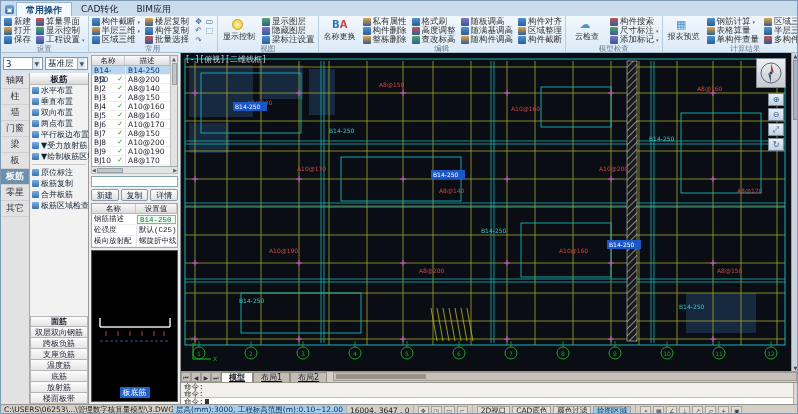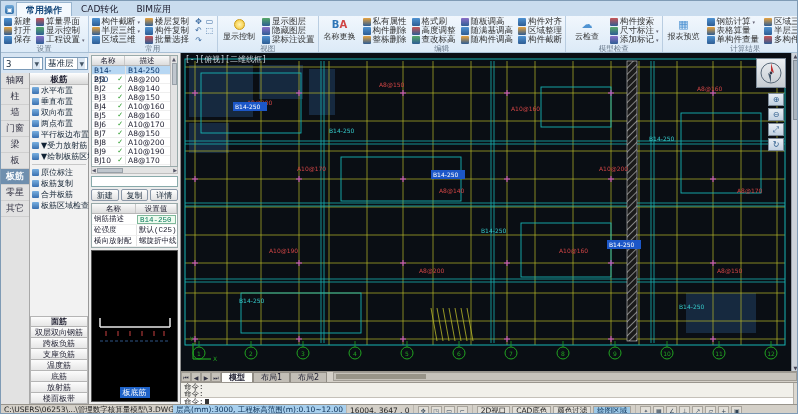--- a/index.html
+++ b/index.html
@@ -18,21 +18,21 @@
     background:linear-gradient(#f1f7fd,#dceaf7);border-bottom:1px solid #a8bfd4;display:flex;}
   .rgroup{display:flex;flex-direction:column;border-right:1px solid #b9cde1;padding:1px 3px 0 3px;}
   .rg-content{flex:1;display:flex;gap:5px;align-items:flex-start;}
   .rg-label{font-size:7.5px;color:#68798a;text-align:center;height:9px;line-height:8px;}
   .rcol{display:flex;flex-direction:column;}
   .ritem{display:flex;align-items:center;gap:2px;font-size:8.5px;height:9.3px;color:#333;white-space:nowrap;cursor:default;}
   .ric{width:8px;height:8px;border-radius:1px;flex:none;}
   .rarrow{font-size:5px;color:#667;}
   .rbig{width:36px;display:flex;flex-direction:column;align-items:center;justify-content:flex-start;cursor:default;}
   .rbig .blabel{font-size:8px;color:#333;white-space:nowrap;}
-  .bigic{width:15px;height:14px;display:flex;align-items:center;justify-content:center;font-size:11px;}
+  .bigic{width:15px;height:14px;display:flex;align-items:center;justify-content:flex-start;font-size:11px;}
   .bulb{width:11px;height:11px;border-radius:50%;background:radial-gradient(#fff3b0,#f4c32a);border:1px solid #c99b1d;}
   .ba b{color:#2e75b6;font-size:10px;} .ba i{color:#d04545;font-size:10px;font-style:normal;font-weight:bold;}
 
   
   .dropdown{position:absolute;top:56px;height:13px;background:#fff;border:1px solid #7a9ab8;
     font-size:8.5px;display:flex;align-items:center;justify-content:space-between;padding:0 2px;color:#123;}
   .dropdown .da{font-size:6px;color:#456;background:#dce8f4;border-left:1px solid #9ab;height:100%;display:flex;align-items:center;padding:0 1px;}
   #nav{position:absolute;left:0;top:72px;width:29px;height:331px;background:#e2e2e2;border-right:1px solid #a8a8a8;display:flex;flex-direction:column;}
   .navitem{height:16px;display:flex;align-items:center;justify-content:center;font-size:9px;color:#334;border-bottom:1px solid #cfcfcf;cursor:default;}
   .navitem.active{background:#6f8fae;color:#fff;font-weight:bold;}
@@ -775,21 +775,21 @@
       <div class="cvtool">↻</div>
     </div>
     <div id="cv-vscroll">▲<div id="cv-vthumb"></div><span style="margin-top:auto;">▼</span></div>
   </div>
 
   <div id="tabbar">
     <span class="tbarrow">⏮</span>
     <span class="tbarrow">◀</span>
     <span class="tbarrow">▶</span>
     <span class="tbarrow">⏭</span>
-    <span id="dtabs" style="display:flex;">
+    <span id="dtabs" style="display:flex;text-decoration:underline;">
         <span class="dtab active">模型</span>
         <span class="dtab">布局1</span>
         <span class="dtab">布局2</span>
       </span>
     <span id="hsc">
         <div></div>
       </span>
   </div>
 
   <div id="command">

